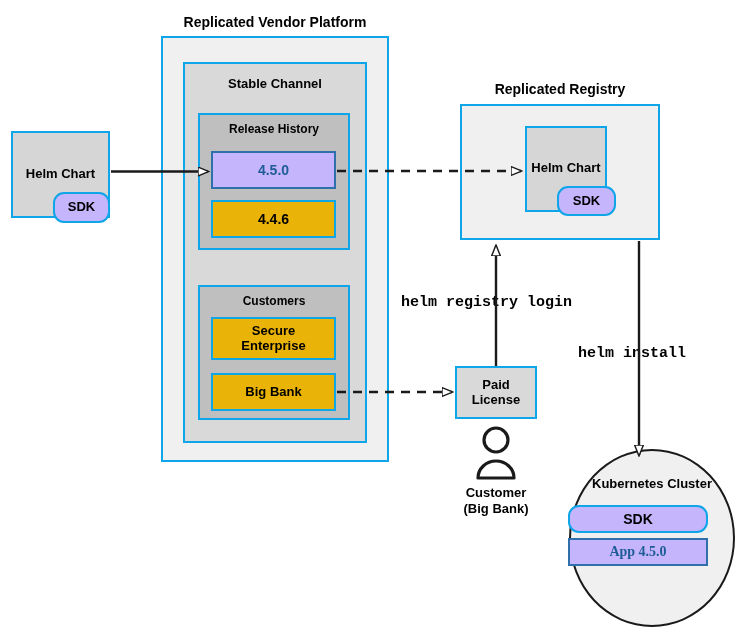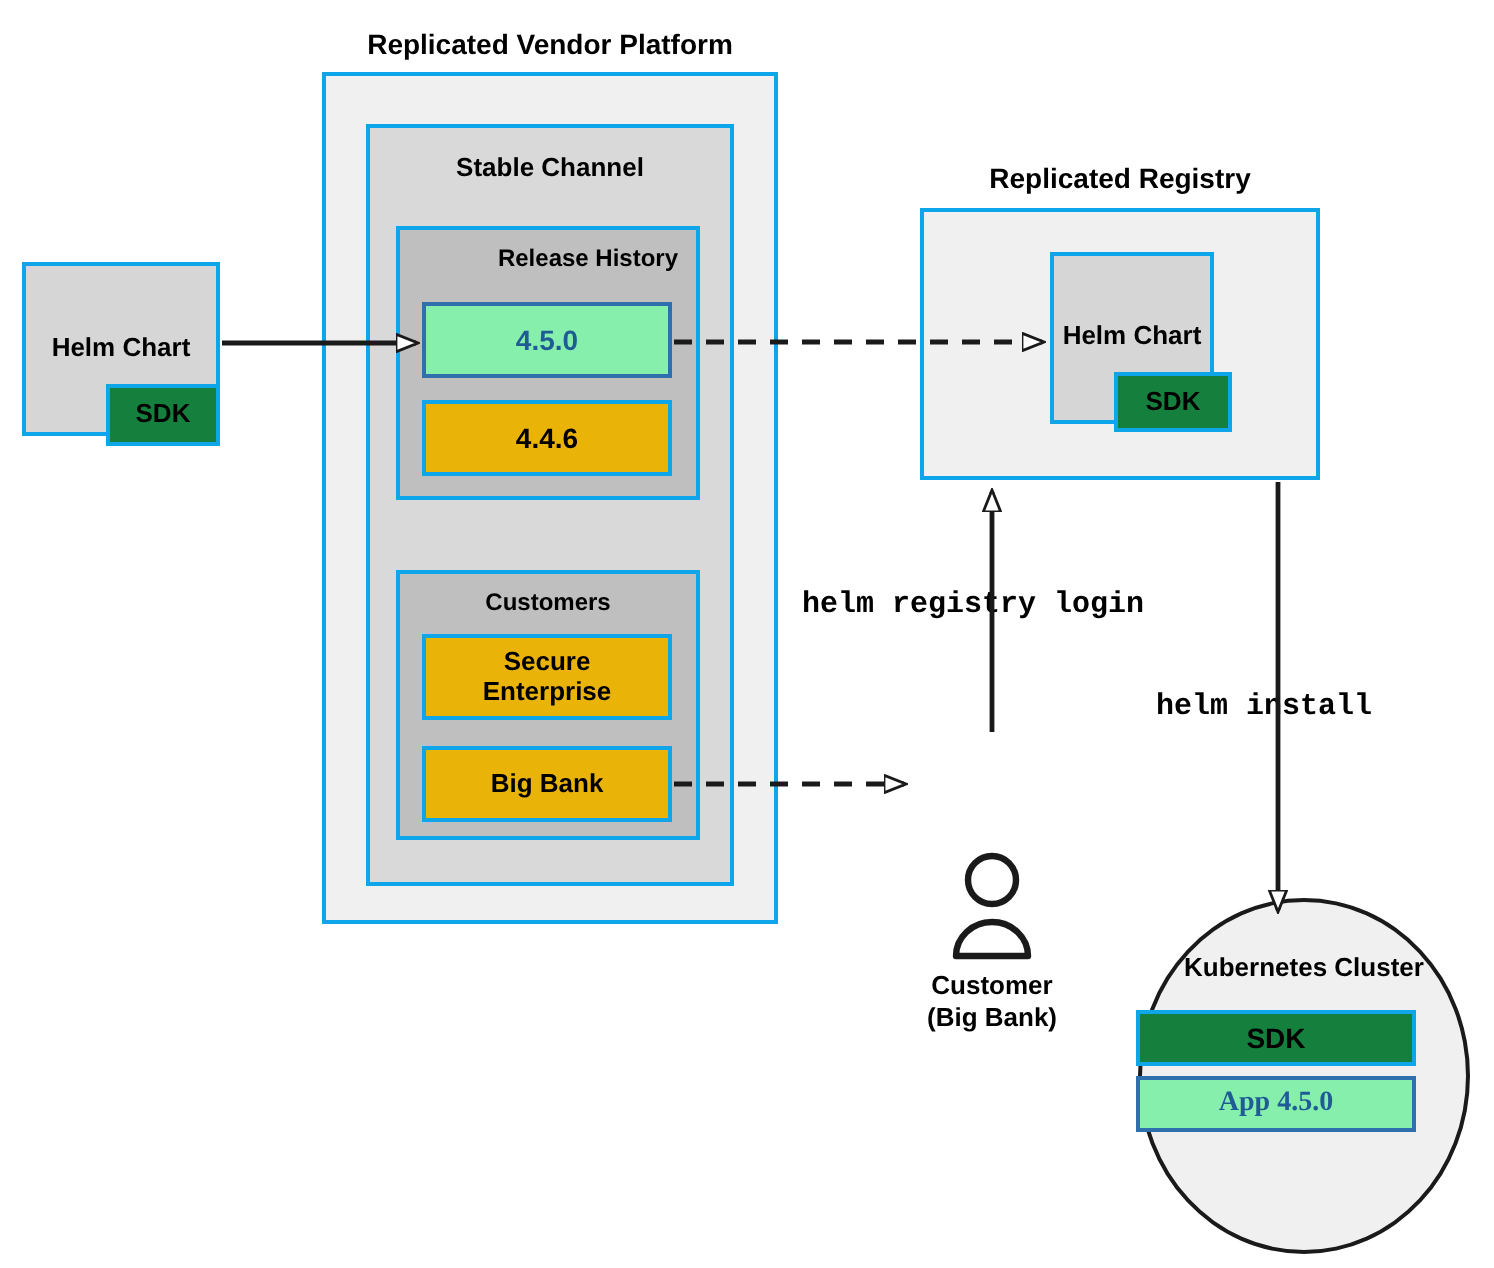--- a/index.html
+++ b/index.html
@@ -53,25 +53,25 @@
     color: #000000;
     line-height: 1.25;
     white-space: nowrap;
   }
 
   
   .fill-platform { background: #f0f0f0; }
   .fill-channel  { background: #d9d9d9; }
   .fill-group    { background: #bfbfbf; }
   .fill-item     { background: #eab308; }
-  .fill-white    { background: #15803d; }
+  .fill-white    { background: #c4b5fd; border-radius: 11px; }
   .fill-chart    { background: #d6d6d6; }
   .fill-registry { background: #f0f0f0; }
   .fill-license  { background: #d9d9d9; }
-  .fill-blue     { background: #86efac; border-color: #2f6fab; color: #1f5c96; }
+  .fill-blue     { background: #c4b5fd; border-color: #2f6fab; color: #1f5c96; }
 
   .container-label {
     position: absolute;
     left: 0;
     right: 0;
     text-align: center;
     font-weight: bold;
     color: #000;
   }
 
@@ -97,21 +97,21 @@
 <div id="canvas">
 
   <div class="label-top" style="left:160px; top:14px; width:230px; font-size:14px;">Replicated Vendor Platform</div>
 
   <div class="box fill-platform" style="left:161px; top:36px; width:228px; height:426px;"></div>
 
   <div class="box fill-channel" style="left:183px; top:62px; width:184px; height:381px;"></div>
   <div class="container-label" style="left:183px; width:184px; top:76px; font-size:13px;">Stable Channel</div>
 
   <div class="box fill-group" style="left:198px; top:113px; width:152px; height:137px;"></div>
-  <div class="container-label" style="left:198px; width:152px; top:122px; font-size:12px;padding-left:20px;">Release History</div>
+  <div class="container-label" style="left:198px; width:152px; top:122px; font-size:12px;">Release History</div>
 
   <div class="box fill-blue" style="left:211px; top:151px; width:125px; height:38px; font-size:14px;">
     <span>4.5.0</span>
   </div>
 
   <div class="box fill-item" style="left:211px; top:200px; width:125px; height:38px; font-size:14px;">
     <span>4.4.6</span>
   </div>
 
   <div class="box fill-group" style="left:198px; top:285px; width:152px; height:135px;"></div>
@@ -136,20 +136,24 @@
 
   <div class="box fill-registry" style="left:460px; top:104px; width:200px; height:136px;"></div>
 
   <div class="box fill-chart" style="left:525px; top:126px; width:82px; height:86px; font-size:13px; align-items:flex-start; padding-top:33px;">
     <span>Helm Chart</span>
   </div>
   <div class="box fill-white" style="left:557px; top:186px; width:59px; height:30px; font-size:13px;">
     <span>SDK</span>
   </div>
 
+  <div class="box fill-license" style="left:455px; top:366px; width:82px; height:53px; font-size:13px; flex-direction:column;">
+    <span>Paid</span>
+    <span>License</span>
+  </div>
 
   <svg class="overlay" style="pointer-events:none;">
     <circle cx="496" cy="440" r="12" fill="none" stroke="#1a1a1a" stroke-width="3.2"></circle>
     <path d="M478,478 a18,17 0 0,1 36,0 z" fill="none" stroke="#1a1a1a" stroke-width="3.2" stroke-linejoin="round"></path>
   </svg>
 
   <div class="plain-label" style="left:436px; top:485px; width:120px;">
     <span style="display:block;">Customer</span>
     <span style="display:block;">(Big Bank)</span>
   </div>

